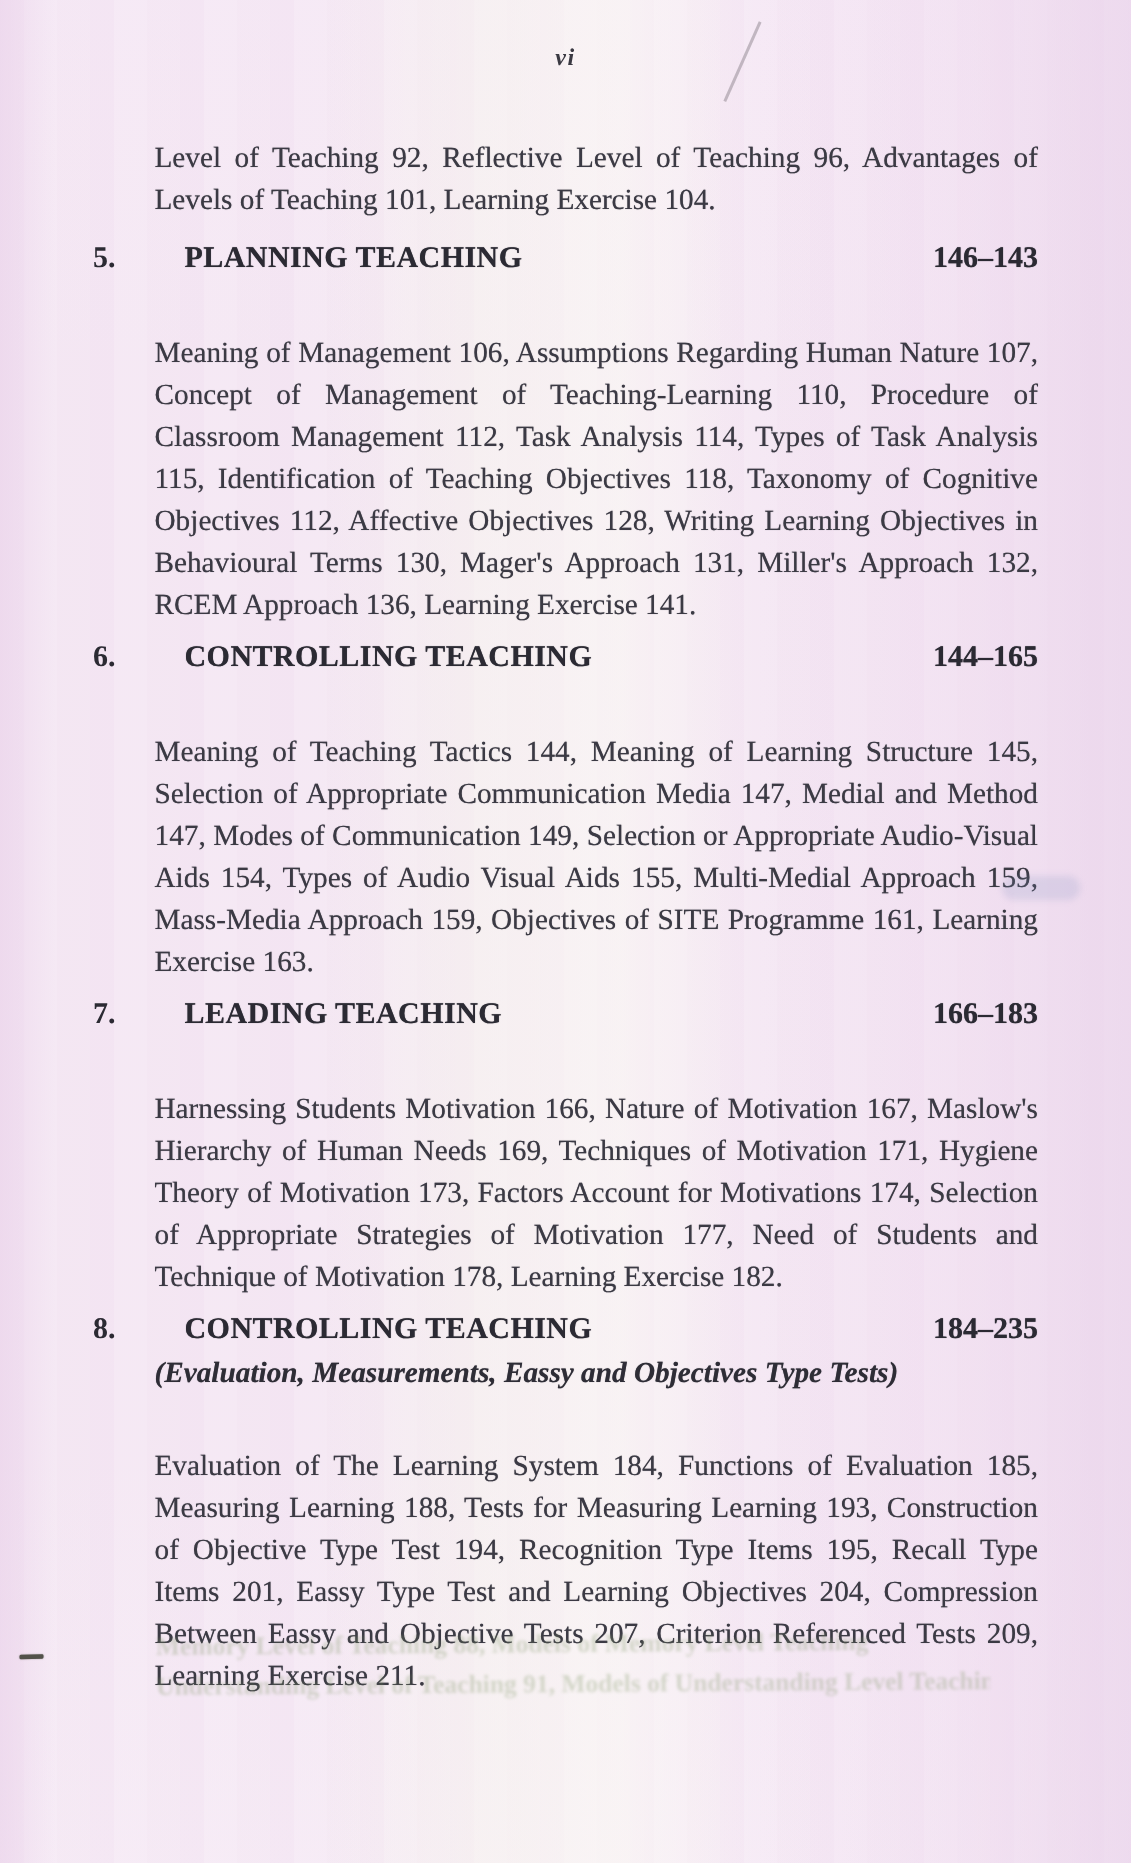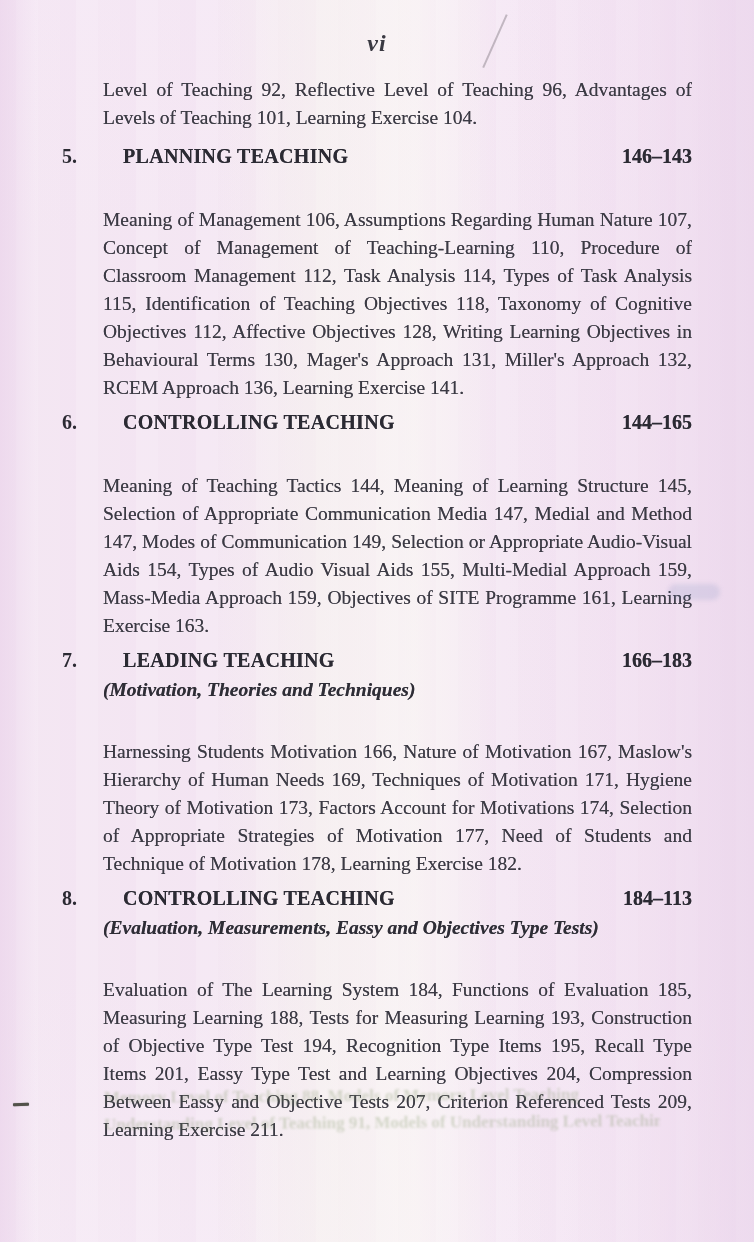--- a/index.html
+++ b/index.html
@@ -18,29 +18,29 @@
         rgba(238,216,238,.40) 86%, rgba(230,205,232,.55) 100%),
       repeating-linear-gradient(90deg,
         rgba(240,220,240,.22) 0px, rgba(240,220,240,.22) 16px,
         rgba(249,240,249,.20) 16px, rgba(249,240,249,.20) 38px,
         rgba(243,228,241,.16) 38px, rgba(243,228,241,.16) 60px),
       linear-gradient(180deg, rgba(246,233,246,.5) 0%, rgba(255,255,255,0) 20%,
         rgba(255,255,255,0) 78%, rgba(247,238,247,.5) 100%);
   }
   .folio{
     position:absolute;top:30px;left:0;width:754px;text-align:center;
-    font-style:italic;font-weight:bold;font-size:24px;color:#3a3942;
+    font-style:italic;font-weight:bold;font-size:16px;color:#3a3942;
     letter-spacing:1px;
   }
   .scratch{
     position:absolute;left:494px;top:12px;width:1.5px;height:58px;
     background:rgba(150,140,150,.55);transform:rotate(24deg);
   }
   .toc{
-    position:absolute;left:62px;top:76px;width:630px;
+    position:absolute;left:62px;top:92px;width:630px;
     color:#3b3a44;font-size:19.5px;line-height:28px;
   }
   .runover{
     margin:0 0 8px 41px;text-align:justify;
     text-shadow:0 0 .5px rgba(58,57,66,.75);
   }
   .entry{margin-top:4px;}
   .entry-head{
     display:flex;align-items:baseline;line-height:32px;
     font-weight:bold;color:#2b2a33;font-size:20px;
@@ -102,29 +102,28 @@
     </div>
     <div class="entry-body">Meaning of Teaching Tactics 144, Meaning of Learning Structure 145, Selection of Appropriate Communication Media 147, Medial and Method 147, Modes of Communication 149, Selection or Appropriate Audio-Visual Aids 154, Types of Audio Visual Aids 155, Multi-Medial Approach 159, Mass-Media Approach 159, Objectives of SITE Programme 161, Learning Exercise 163.</div>
   </div>
 
   <div class="entry">
     <div class="entry-head">
       <span class="entry-num">7.</span>
       <span class="entry-title">LEADING TEACHING</span>
       <span class="entry-pages">166–183</span>
     </div>
-    <div class="entry-subtitle">(Motivation, Theories and Techniques)</div>
     <div class="entry-body">Harnessing Students Motivation 166, Nature of Motivation 167, Maslow's Hierarchy of Human Needs 169, Techniques of Motivation 171, Hygiene Theory of Motivation 173, Factors Account for Motivations 174, Selection of Appropriate Strategies of Motivation 177, Need of Students and Technique of Motivation 178, Learning Exercise 182.</div>
   </div>
 
   <div class="entry">
     <div class="entry-head">
       <span class="entry-num">8.</span>
       <span class="entry-title">CONTROLLING TEACHING</span>
-      <span class="entry-pages">184–113</span>
+      <span class="entry-pages">184–235</span>
     </div>
     <div class="entry-subtitle">(Evaluation, Measurements, Eassy and Objectives Type Tests)</div>
     <div class="entry-body">Evaluation of The Learning System 184, Functions of Evaluation 185, Measuring Learning 188, Tests for Measuring Learning 193, Construction of Objective Type Test 194, Recognition Type Items 195, Recall Type Items 201, Eassy Type Test and Learning Objectives 204, Compression Between Eassy and Objective Tests 207, Criterion Referenced Tests 209, Learning Exercise 211.</div>
   </div>
 
 </div>
 
 <div class="bleedthrough">
   <div>Memory Level of Teaching 88, Models of Memory Level Teaching</div>
   <div>Understanding Level of Teaching 91, Models of Understanding Level Teaching</div>

